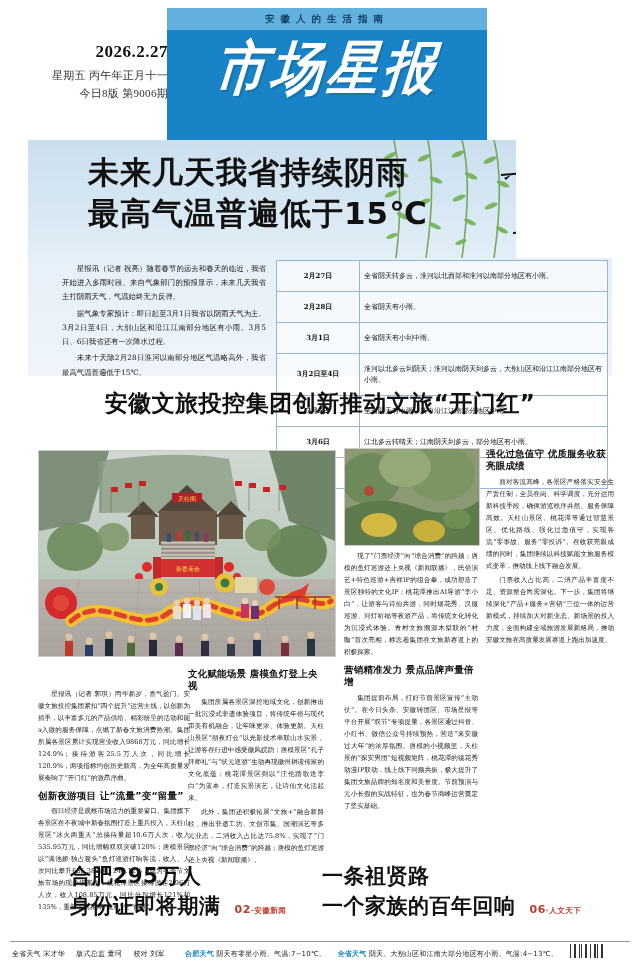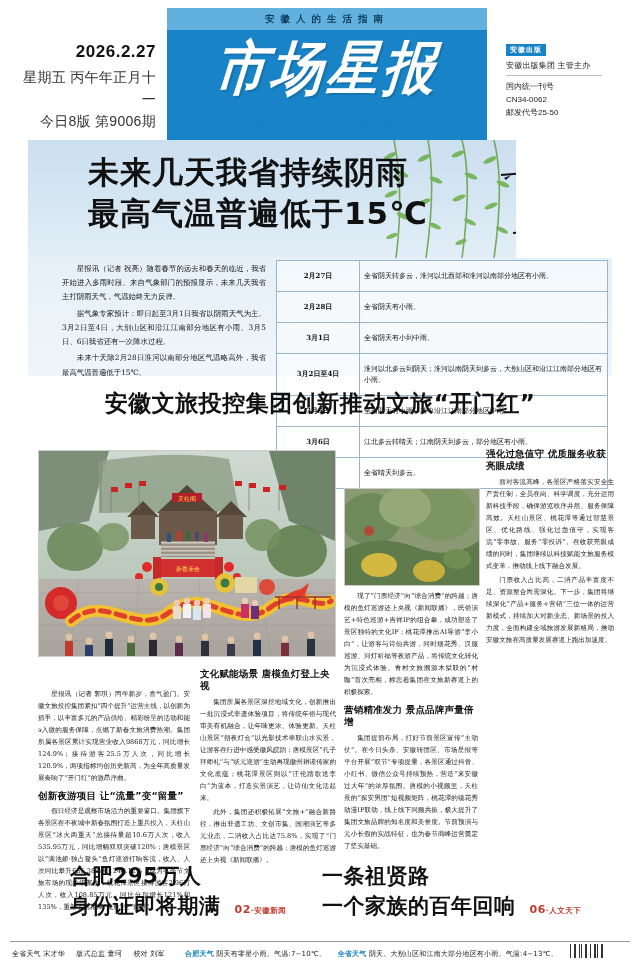--- a/index.html
+++ b/index.html
@@ -9,24 +9,24 @@
     font-family:"Liberation Sans","DejaVu Sans",sans-serif;
     overflow:hidden;
     position:relative;
     color:#111;
   }
   .page{width:640px;height:972px;position:relative;background:#fff;}
 
   
   .masthead{position:relative;height:132px;width:640px;background:#fff;}
   .mast-left{
-    position:absolute;left:16px;top:42px;width:140px;text-align:right;
+    position:absolute;left:28px;top:42px;width:140px;text-align:right;font-family:Liberation Serif, serif;
   }
   .mast-date{font-size:17px;font-weight:bold;letter-spacing:.5px;color:#111;}
-  .mast-sub{font-size:14px;color:#333;margin-top:5px;line-height:1.55;letter-spacing:.3px;}
+  .mast-sub{font-size:11px;color:#333;margin-top:5px;line-height:1.55;letter-spacing:.3px;}
 
   .mast-center{
     position:absolute;left:167px;top:8px;width:320px;height:154px;
     background:#1884c7;
   }
   .mast-strip{
     height:22px;background:#62b0dd;color:#0b3c5d;
     font-size:9.5px;letter-spacing:6px;text-align:center;line-height:22px;
     font-weight:bold;
   }
@@ -96,22 +96,22 @@
   }
 
   
   .photo{
     position:absolute;left:38px;top:450px;width:296px;height:205px;
     border:1px solid #ccc;overflow:hidden;background:#8ea88c;
   }
   .photo svg{display:block;}
 
   .col-a{position:absolute;left:38px;top:688px;width:152px;}
-  .col-b{position:absolute;left:200px;top:668px;width:136px;}
-  .col-c{position:absolute;left:344px;top:448px;width:134px;margin-top:40px;}
+  .col-b{position:absolute;left:188px;top:668px;width:136px;}
+  .col-c{position:absolute;left:344px;top:448px;width:134px;}
   .col-d{position:absolute;left:486px;top:448px;width:128px;}
 
   .bodytext{
     font-family:"DejaVu Serif","Liberation Serif",serif;
     font-size:6.6px;line-height:1.82;color:#1a1a1a;text-align:justify;
   }
   .bodytext p{margin:0 0 2px 0;text-indent:2em;}
 
   .subhead{
     font-family:"DejaVu Sans","Liberation Sans",sans-serif;
@@ -159,28 +159,20 @@
     </div>
 
     <div class="mast-center">
       <div class="mast-strip">安徽人的生活指南</div>
       <div class="mast-logo">
         <span>市场星报</span>
       </div>
     </div>
     <div class="mast-slogan">全国数字出版转型示范单位</div>
 
-    <div class="mast-right">
-      <div class="mast-badge">安徽出版</div>
-      <div class="mast-org">安徽出版集团 主管主办</div>
-      <div class="mast-rule"></div>
-      <div class="mast-meta">国内统一刊号</div>
-      <div class="mast-meta">CN34-0062</div>
-      <div class="mast-meta">邮发代号25-50</div>
-    </div>
   </div>
 
   <div class="banner">
     <svg class="willow" viewBox="0 0 140 118">
       <g stroke="#5d9b3e" stroke-width="1.6" fill="none" opacity=".85">
         <path d="M18 0 C24 30 26 70 20 118"></path>
         <path d="M52 0 C58 34 56 76 50 118"></path>
         <path d="M86 0 C94 30 92 74 86 118"></path>
         <path d="M118 0 C126 32 124 76 118 118"></path>
       </g>

